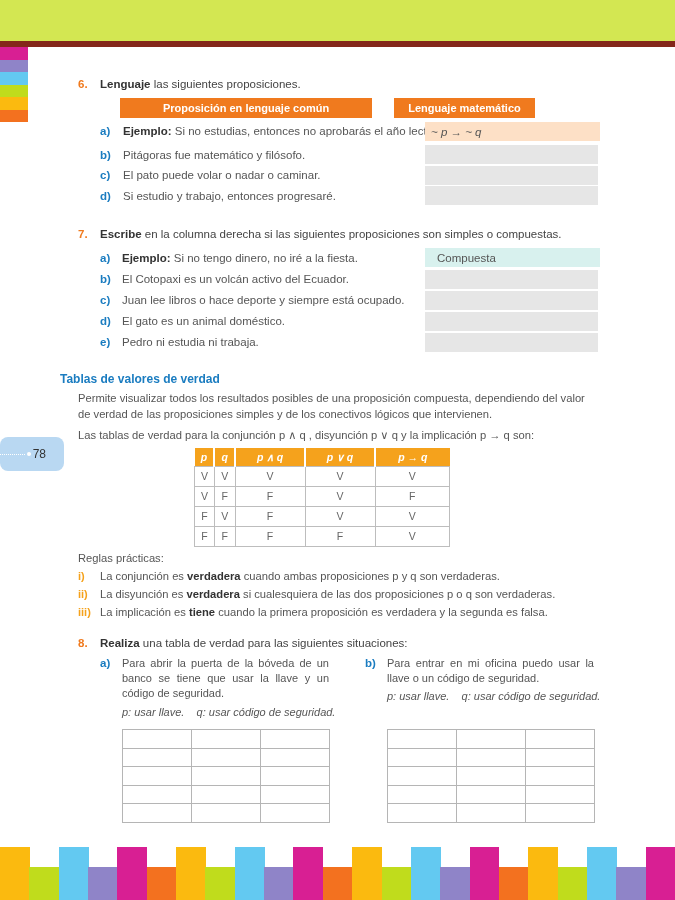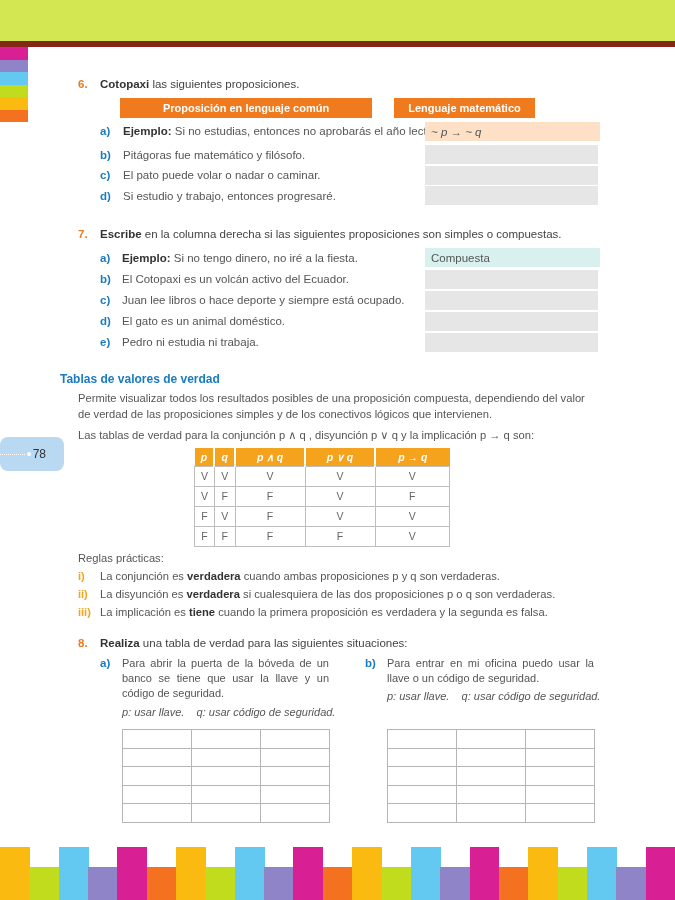--- a/index.html
+++ b/index.html
@@ -19,21 +19,21 @@
   .q-text { position: absolute; font-size: 11.5px; color: #444; }
   .q-text b { color: #333; }
   .letter { position: absolute; color: #1a7cc0; font-weight: bold; font-size: 11.5px; }
   .item { position: absolute; font-size: 11.5px; color: #555; white-space: nowrap; }
   .item b { color: #333; }
 
   .hdr { position: absolute; background: #f07a1e; color: #fff; font-weight: bold; font-size: 11px;
          display: flex; align-items: center; justify-content: center; height: 20px; }
   .cell { position: absolute; background: #e6e6e6; height: 19px; margin-left: 8px; }
   .cell.example-orange { background: #fde0c6; color: #555; font-style: italic; font-size: 11.5px; padding-left: 6px; display: flex; align-items: center; }
-  .cell.example-teal { background: #d8f1ee; color: #555; font-size: 11.5px; padding-left: 6px; display: flex; align-items: center; }
+  .cell.example-teal { background: #d8f1ee; color: #555; font-size: 11.5px; padding-left: 12px; display: flex; align-items: center; }
 
   .section-title { position: absolute; left: 60px; top: 372px; color: #1a7cc0; font-weight: bold; font-size: 12px; }
   .para { position: absolute; left: 78px; font-size: 11.2px; color: #555; width: 520px; line-height: 16px; }
 
   table.tv { position: absolute; left: 194px; top: 448px; width: 256px; border-collapse: collapse; font-size: 10.5px; }
   table.tv th { background: #f5a21c; color: #fff; font-style: italic; font-weight: bold; height: 18px; border-right: 2px solid #fff; }
   table.tv th:last-child { border-right: none; }
   table.tv td { height: 20px; text-align: center; color: #666; border: 1px solid #bdbdbd; }
 
   .rules-title { position: absolute; left: 78px; top: 552px; font-size: 11.2px; color: #555; }
@@ -64,21 +64,21 @@
   <div style="background:#f3711f"></div>
 </div>
 
 <div class="page-tab">
   <div class="dots"></div>
   <div class="dot"></div>
   <span class="num">78</span>
 </div>
 
 <span class="q-num" style="left:78px;top:78px">6.</span>
-<span class="q-text" style="left:100px;top:78px"><b>Cotopaxi</b><span> las siguientes proposiciones.</span></span>
+<span class="q-text" style="left:100px;top:78px"><b>Lenguaje</b><span> las siguientes proposiciones.</span></span>
 
 <div class="hdr" style="left:120px;top:98px;width:252px">Proposición en lenguaje común</div>
 <div class="hdr" style="left:394px;top:98px;width:141px">Lenguaje matemático</div>
 
 <span class="letter" style="left:100px;top:125px">a)</span>
 <span class="item" style="left:123px;top:125px"><b>Ejemplo:</b><span> Si no estudias, entonces no aprobarás el año lectivo.</span></span>
 <div class="cell example-orange" style="left:417px;top:122px;width:175px">~ p → ~ q</div>
 
 <span class="letter" style="left:100px;top:149px">b)</span>
 <span class="item" style="left:123px;top:149px">Pitágoras fue matemático y filósofo.</span>

